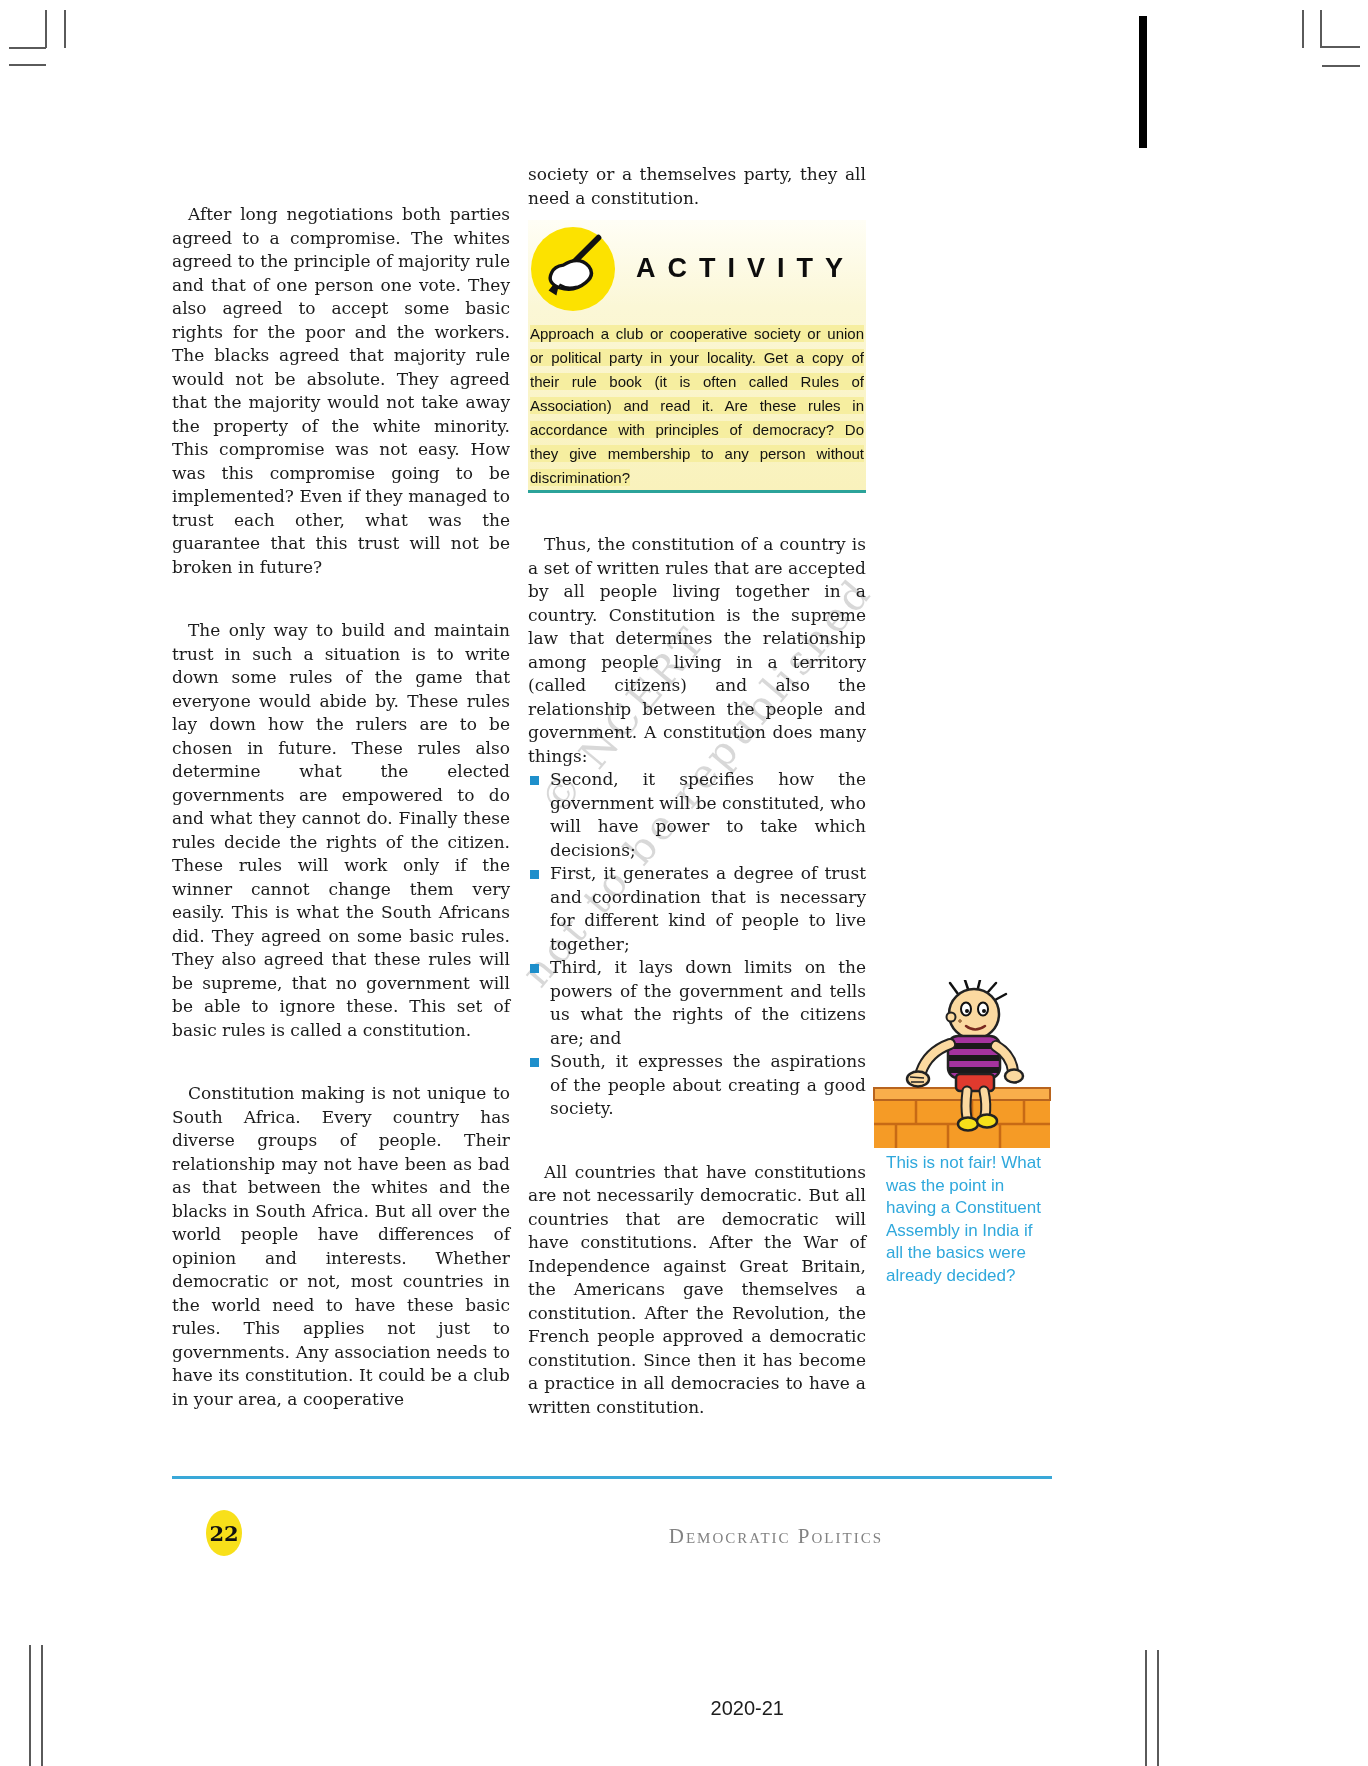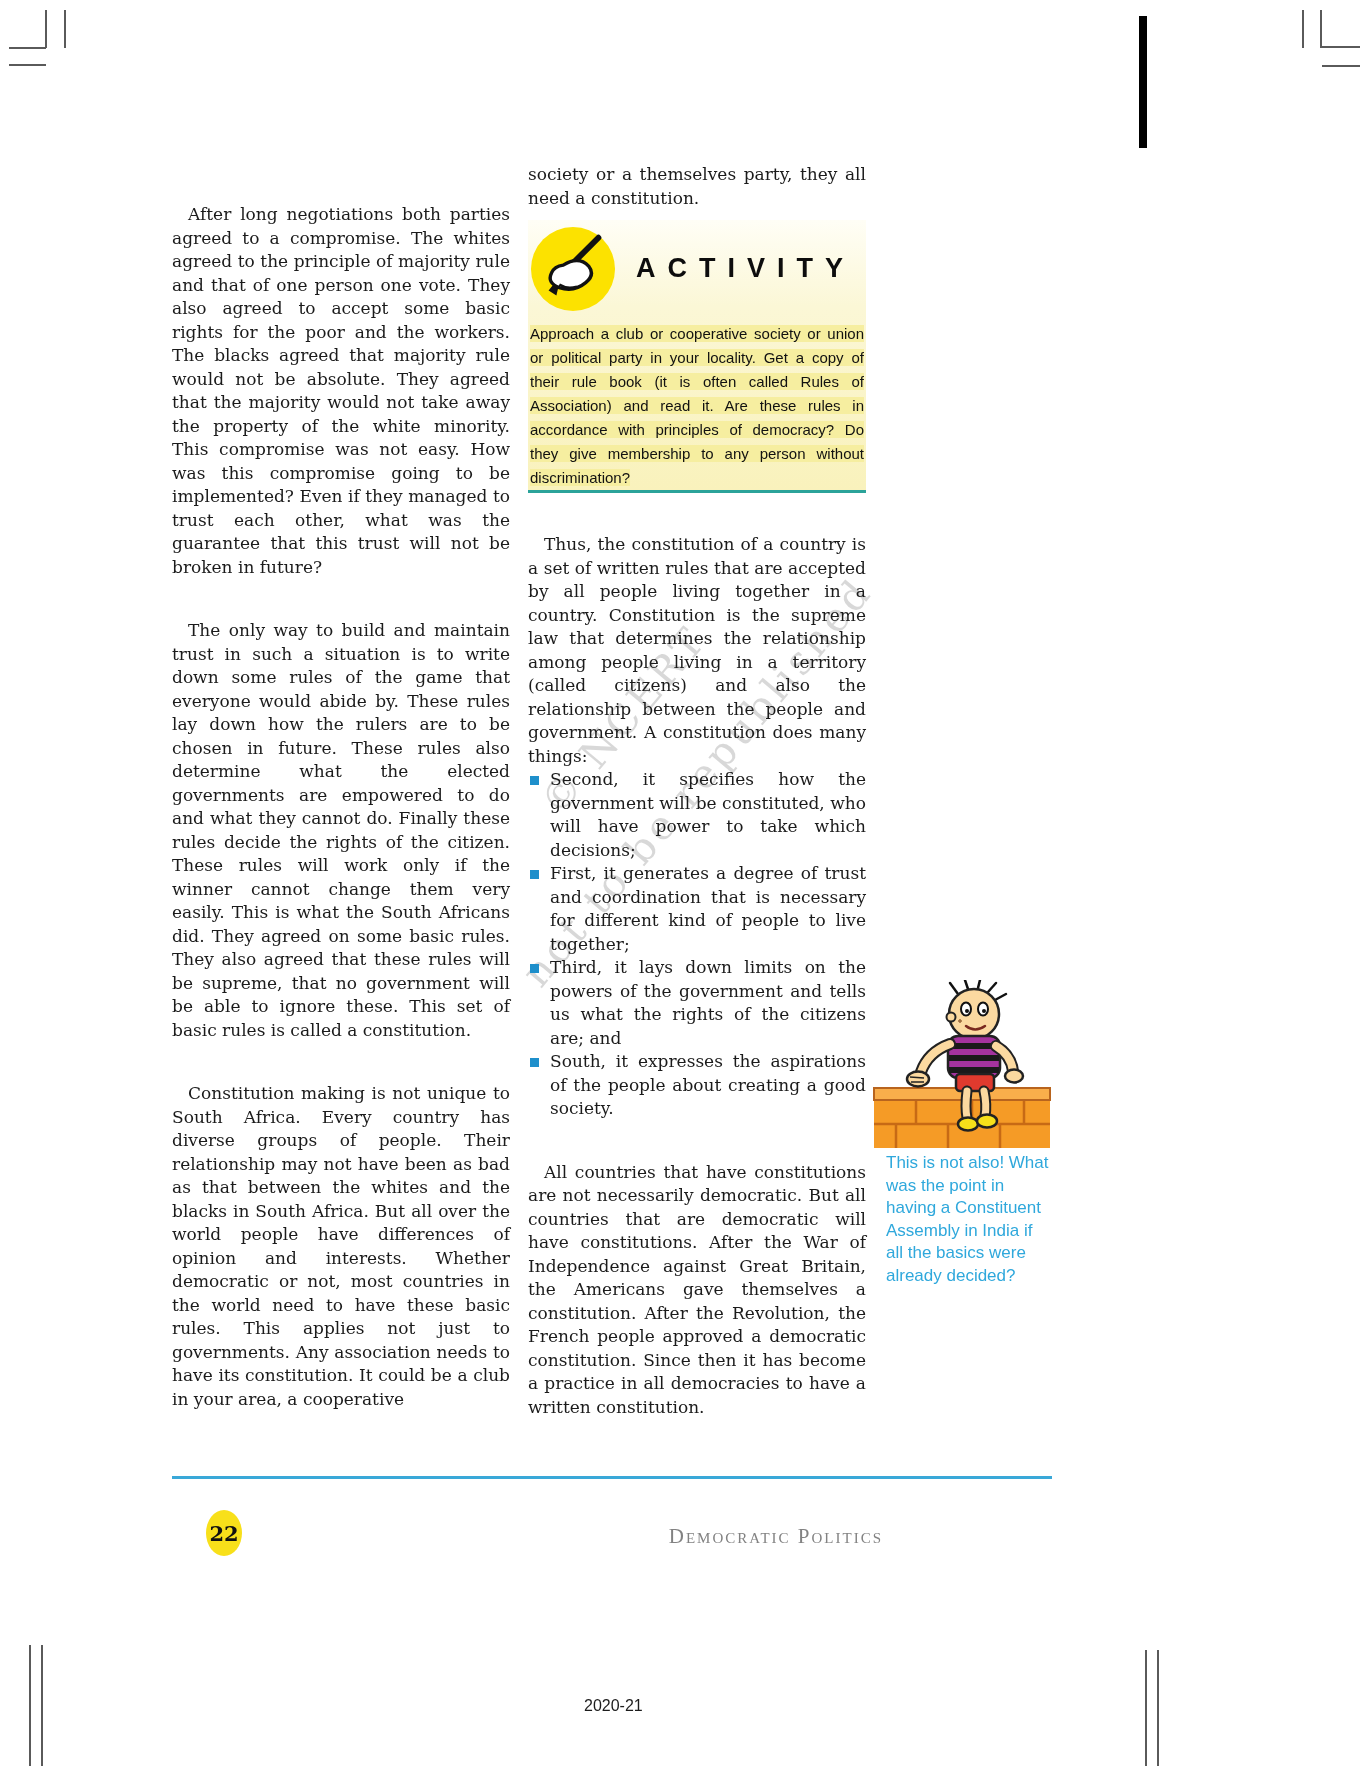--- a/index.html
+++ b/index.html
@@ -38,22 +38,22 @@
   .cartoon{position:absolute;left:872px;top:980px;width:180px;height:170px;}
   .caption{position:absolute;left:886px;top:1152px;width:168px;
     font-family:"Liberation Sans",sans-serif;font-size:17px;line-height:22.5px;color:#2FA8DC;}
   
   .footer-rule{position:absolute;left:172px;top:1476px;width:880px;height:3px;background:#3AA8D8;}
   .page-circle{position:absolute;left:179px;top:1510px;width:36px;height:46px;border-radius:50%;
     background:#F8E01A;display:flex;align-items:center;justify-content:center;
     font-weight:bold;font-size:21px;color:#111;margin-left:27px;}
   .footer-title{position:absolute;right:485px;top:1524px;font-family:"Liberation Serif",serif;
     font-variant:small-caps;font-size:21px;letter-spacing:2px;color:#828282;}
-  .year{position:absolute;left:584px;top:1697px;width:200px;text-align:left;
-    font-family:"Liberation Sans",sans-serif;font-size:16px;color:#1c1c1c;}
+  .year{position:absolute;left:584px;top:1697px;width:200px;text-align:right;
+    font-family:"Liberation Sans",sans-serif;font-size:20px;color:#1c1c1c;}
 </style>
 </head>
 <body>
 
 <div class="page">
 
   <div class="mark" style="left:45px;top:10px;width:2px;height:38px;"></div>
   <div class="mark" style="left:64px;top:10px;width:2px;height:38px;"></div>
   <div class="mark" style="left:9px;top:47px;width:37px;height:2px;"></div>
   <div class="mark" style="left:9px;top:64px;width:37px;height:2px;"></div>
@@ -158,21 +158,21 @@
     <rect x="84" y="94" width="38" height="17" rx="4" fill="#E03A2E" stroke="#222" stroke-width="2.5"></rect>
 
     <path d="M95,111 q-2,16 0,27" fill="none" stroke="#222" stroke-width="11" stroke-linecap="round"></path>
     <path d="M95,111 q-2,16 0,27" fill="none" stroke="#FBD9A0" stroke-width="7" stroke-linecap="round"></path>
     <path d="M112,111 q3,14 1,25" fill="none" stroke="#222" stroke-width="11" stroke-linecap="round"></path>
     <path d="M112,111 q3,14 1,25" fill="none" stroke="#FBD9A0" stroke-width="7" stroke-linecap="round"></path>
     <ellipse cx="96" cy="144" rx="10" ry="6.5" fill="#F6E01A" stroke="#222" stroke-width="2.5"></ellipse>
     <ellipse cx="115" cy="141" rx="10" ry="6.5" fill="#F6E01A" stroke="#222" stroke-width="2.5"></ellipse>
   </svg>
 
-  <div class="caption">This is not also! What was the point in having a Constituent Assembly in India if all the basics were already decided?</div>
+  <div class="caption">This is not fair! What was the point in having a Constituent Assembly in India if all the basics were already decided?</div>
 
   <div class="footer-rule"></div>
   <div class="page-circle">
     <span>22</span>
   </div>
   <div class="footer-title">Democratic Politics</div>
   <div class="year">2020-21</div>
 
 </div>
 

